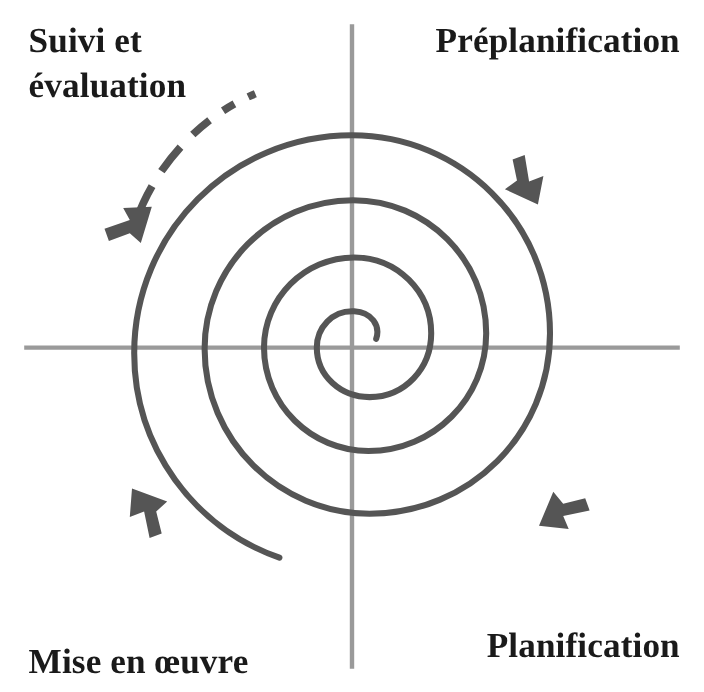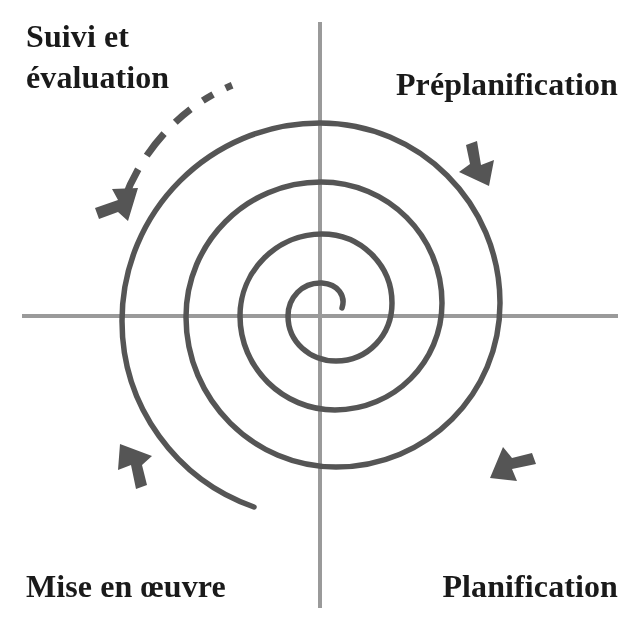--- a/index.html
+++ b/index.html
@@ -36,25 +36,24 @@
     white-space: pre-line;
   }
   #label-top-left {
     left: 26px;
     top: 16px;
     text-align: left;
   }
   #label-top-right {
     right: 22px;
     top: 16px;
-    margin-top: 48px;
   }
   #label-bottom-left {
     left: 26px;
-    bottom: 22px;
+    bottom: 7px;
     text-align: center;
   }
   #label-bottom-right {
     right: 22px;
     bottom: 22px;
   }
 </style>
 </head>
 <body>
 

